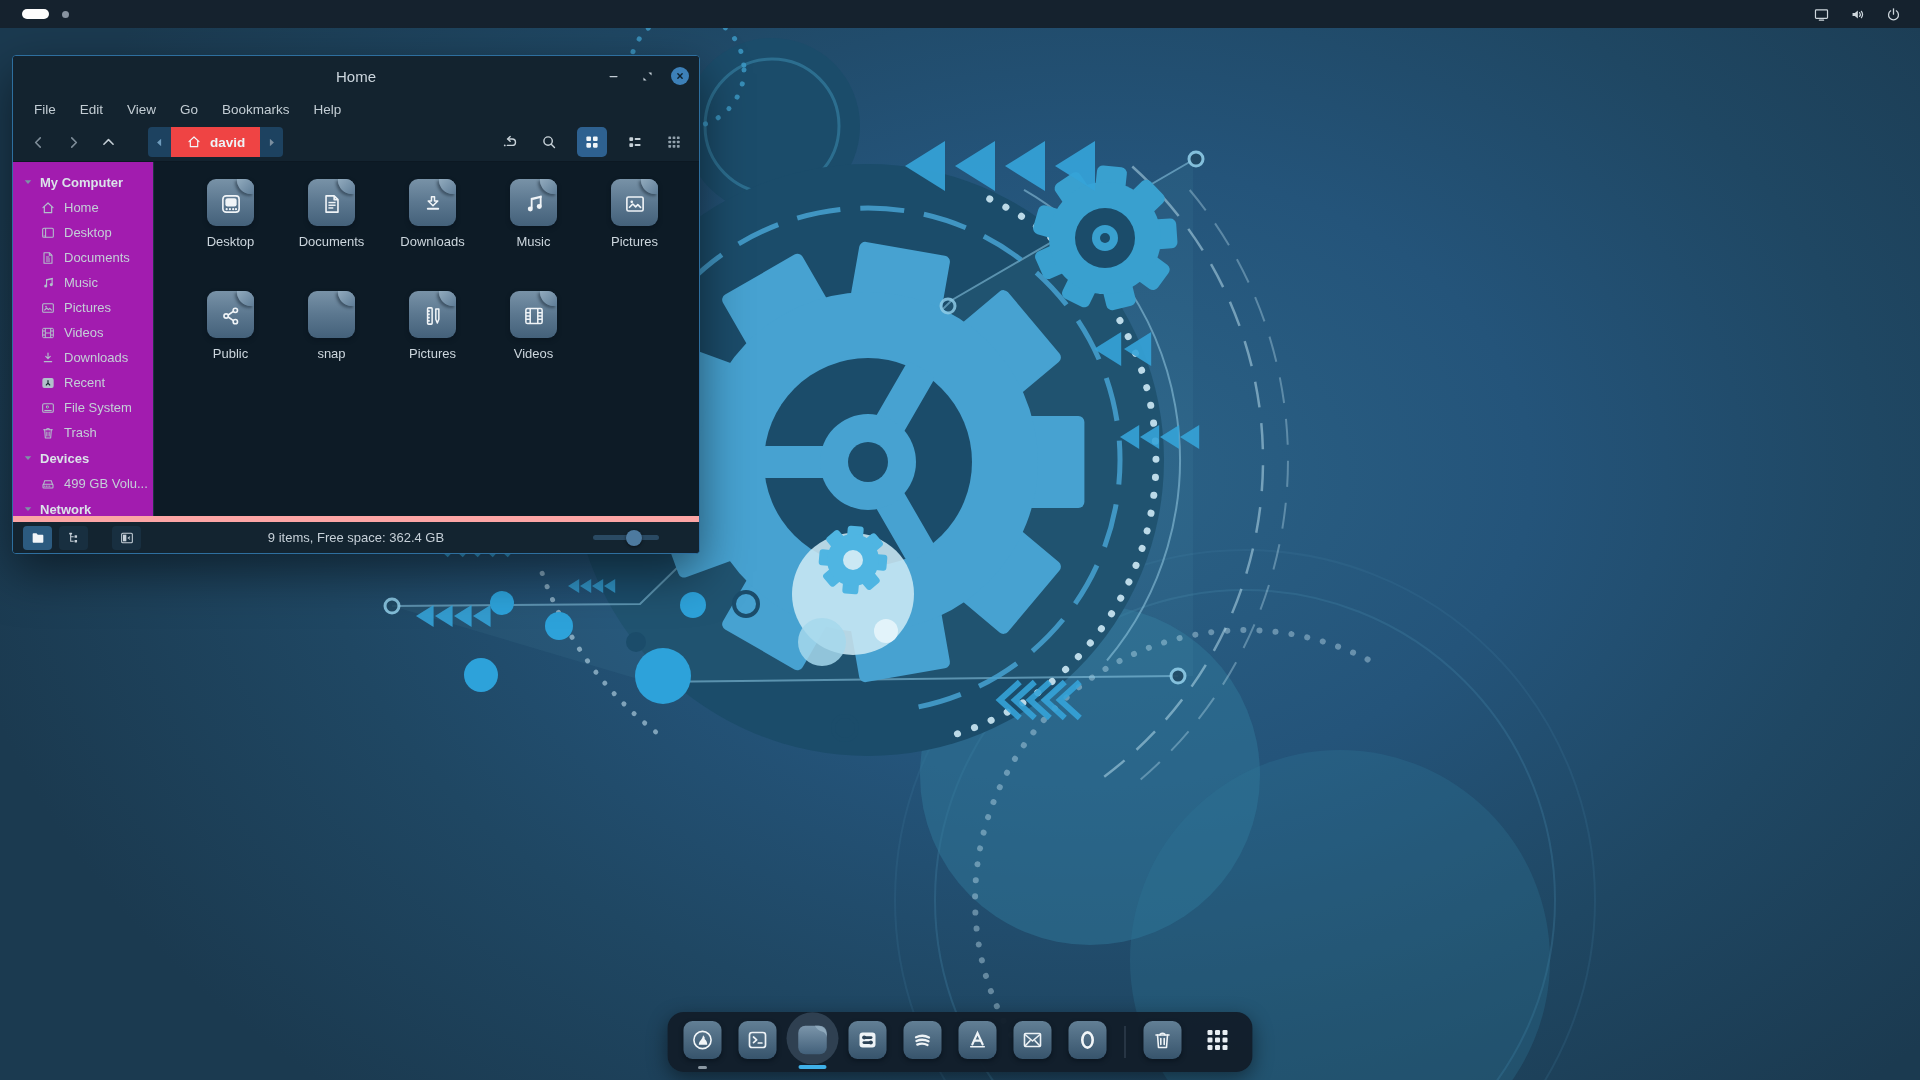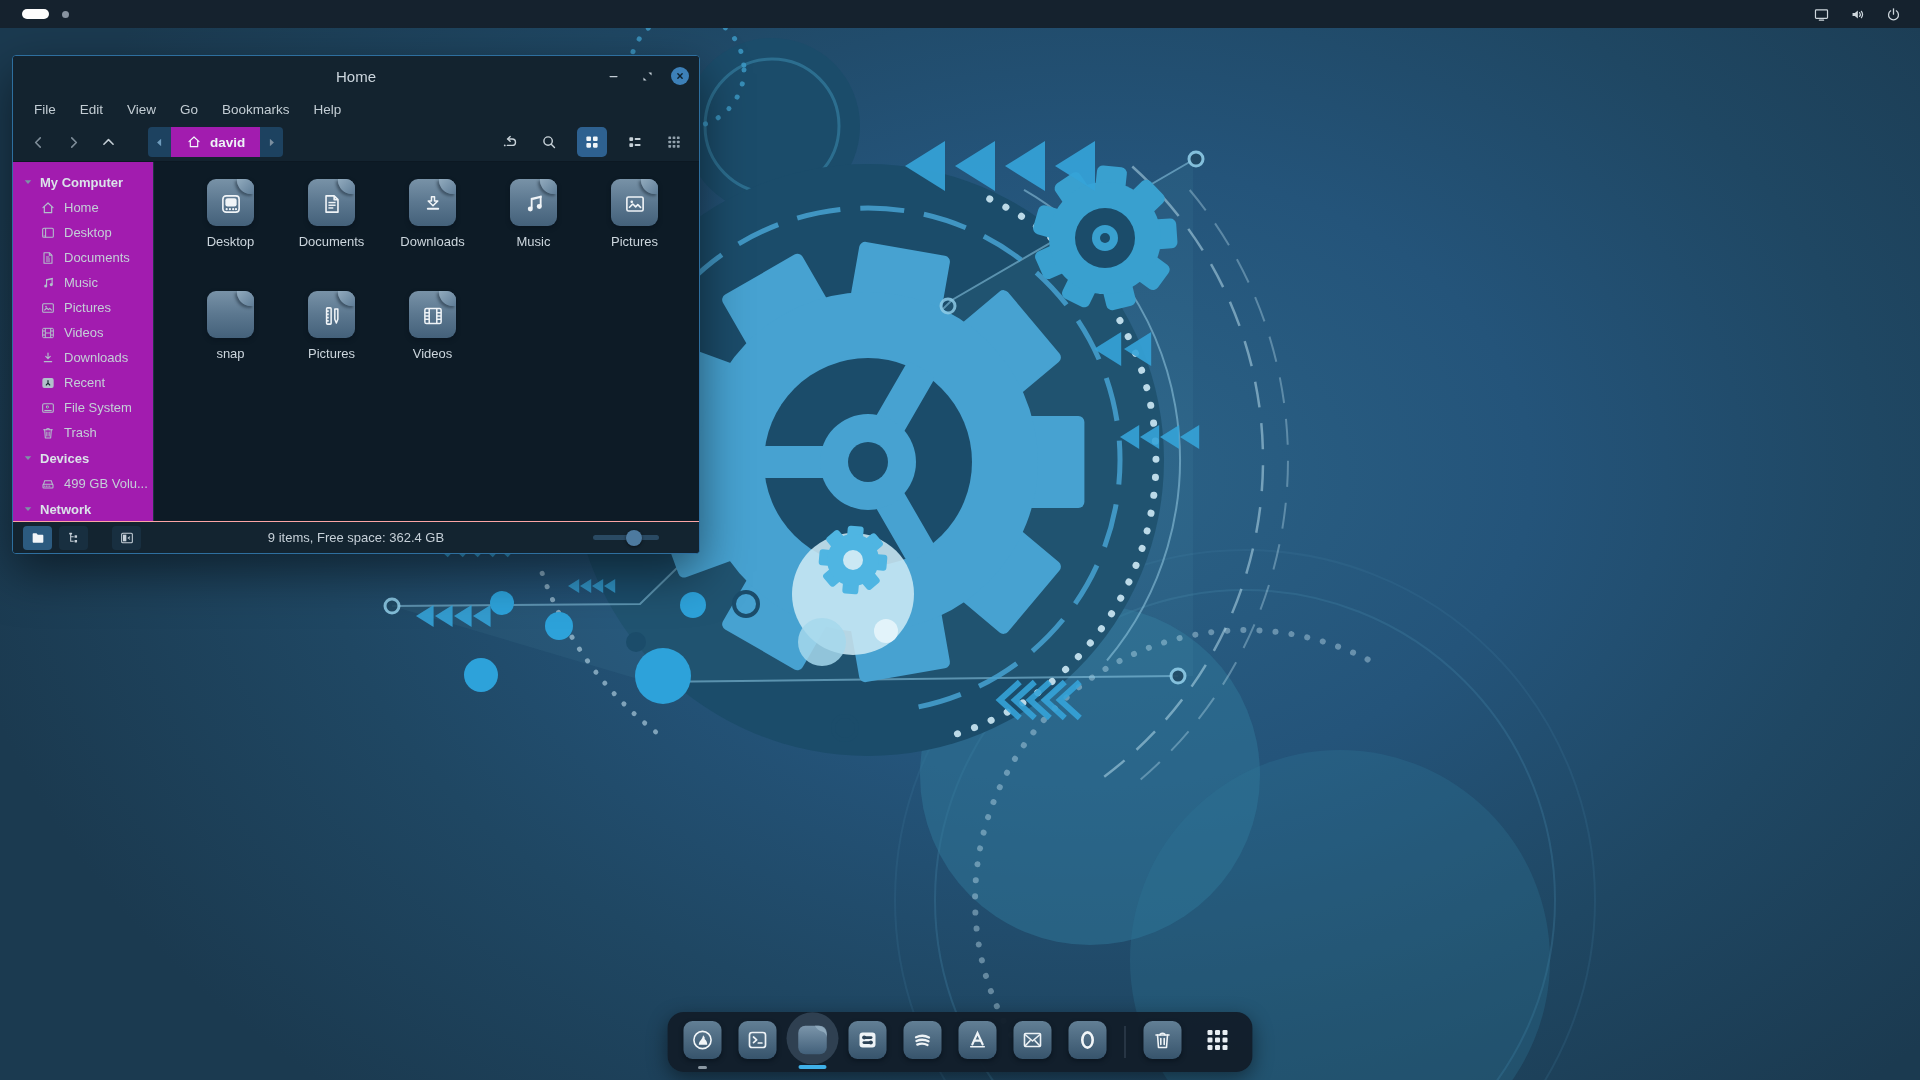--- a/index.html
+++ b/index.html
@@ -40,21 +40,21 @@
   .menu-item{font-size:13.5px;color:#c3cdd4;}
 
   .toolbar{height:38px;flex:0 0 auto;background:#13232f;display:flex;align-items:center;padding:0 14px;border-bottom:1px solid #0c1822;}
   .nav-btn{width:22px;height:22px;margin-right:13px;display:flex;align-items:center;justify-content:center;color:#7e8d99;}
   .nav-btn.lit{color:#c2ccd4}
   .nav-btn svg{width:17px;height:17px}
   .pathbar{display:flex;height:30px;margin-left:16px;border-radius:4px;overflow:hidden;background:#1d4260;}
   .path-arrow{width:23px;display:flex;align-items:center;justify-content:center;color:#6f9cbd;}
   .path-arrow svg{width:13px;height:13px}
   .path-arrow.dim{color:#7b8fa0}
-  .path-seg{background:#a21caf;display:flex;align-items:center;gap:8px;padding:0 15px;color:#eef3f7;font-weight:bold;font-size:13.5px;}
+  .path-seg{background:#ef4444;display:flex;align-items:center;gap:8px;padding:0 15px;color:#eef3f7;font-weight:bold;font-size:13.5px;}
   .path-seg .ph{width:16px;height:16px;color:#f2f6f9;display:inline-flex}
   .tb-spacer{flex:1}
   .tool-ic{width:22px;height:22px;margin-left:17px;display:flex;align-items:center;justify-content:center;color:#c7d1d8;}
   .tool-ic svg{width:18px;height:18px}
   .tool-ic.dim{color:#93a2ad}
   .tool-btn-active{width:30px;height:30px;background:#2e6190;border-radius:5px;margin-left:17px;display:flex;align-items:center;justify-content:center;color:#f0f5f8;}
   .tool-btn-active svg{width:18px;height:18px}
 
   .content{flex:1;display:flex;min-height:0;}
   .sidebar{width:140px;flex:0 0 auto;background:#a21caf;border-right:1px solid #1e3342;padding-top:7px;overflow:hidden;}
@@ -69,21 +69,21 @@
   .file-cell{width:101px;height:112px;display:flex;flex-direction:column;align-items:center;}
   .folder{position:relative;width:47px;height:47px;border-radius:9px;flex:0 0 auto;
     background:linear-gradient(180deg,#7892a7 0%,#5c7890 48%,#44617a 100%);
     box-shadow:0 2px 4px rgba(5,15,25,.5);}
   .folder::before{content:"";position:absolute;top:0;right:0;width:17px;height:15px;
     background:linear-gradient(135deg,#92abbe,#5f7d97);border-radius:0 9px 0 14px;
     box-shadow:-2px 2px 3px rgba(10,25,38,.45);}
   .fglyph{position:absolute;left:50%;top:54%;transform:translate(-50%,-50%);width:26px;height:26px;color:#f0f4f7;}
   .f-lb{margin-top:8px;font-size:13px;color:#ccd6dd;}
 
-  .statusbar{height:31px;flex:0 0 auto;background:#132430;border-top:1px solid #fca5a5;display:flex;align-items:center;padding:0 10px;position:relative;}
+  .statusbar{height:31px;flex:0 0 auto;background:#132430;border-top:6px solid #fca5a5;display:flex;align-items:center;padding:0 10px;position:relative;}
   .st-btn{width:29px;height:24px;border-radius:4px;background:#182f40;display:flex;align-items:center;justify-content:center;color:#c6d0d8;margin-right:7px;}
   .st-btn svg{width:16px;height:16px}
   .st-btn.active{background:#2c5b80;color:#f2f6f9;}
   .st-btn.gap{margin-left:17px;}
   .st-text{position:absolute;left:0;right:0;text-align:center;font-size:13px;color:#c6d0d8;}
   .zoom-slider{margin-left:auto;margin-right:30px;width:66px;height:16px;position:relative;display:flex;align-items:center;z-index:2;}
   .zs-track{width:100%;height:5px;border-radius:3px;background:#2a4a63;}
   .zs-knob{position:absolute;left:62%;top:50%;transform:translate(-50%,-50%);width:16px;height:16px;border-radius:50%;background:#4d7a9f;box-shadow:0 1px 3px rgba(0,0,0,.5);}
 
   
@@ -595,20 +595,33 @@
             <span class="fglyph" data-icon-item="icon" data-name="image-icon">
               <svg viewBox="0 0 24 24" fill="none" stroke="currentColor" stroke-width="1.5" stroke-linejoin="round">
                 <rect x="4.5" y="5.5" width="15" height="13" rx="1.5"></rect>
                 <circle cx="9" cy="10" r="1.2" fill="currentColor" stroke="none"></circle>
                 <path d="M6.5 15.5l3.5-3.5 2.6 2.6 2-2 3 3"></path>
               </svg>
             </span>
           </span>
           <span class="f-lb">Pictures</span>
         </div>
+        <div class="file-cell" data-name="file-item-public">
+          <span class="folder" data-name="folder-icon">
+            <span class="fglyph" data-icon-item="icon" data-name="share-icon">
+              <svg viewBox="0 0 24 24" fill="none" stroke="currentColor" stroke-width="1.5">
+                <circle cx="7.5" cy="12" r="2"></circle>
+                <circle cx="16" cy="6.8" r="2"></circle>
+                <circle cx="16" cy="17.2" r="2"></circle>
+                <path d="M9.4 11.1 14.2 7.7M9.4 12.9l4.8 3.4"></path>
+              </svg>
+            </span>
+          </span>
+          <span class="f-lb">Public</span>
+        </div>
         <div class="file-cell" data-name="file-item-snap">
           <span class="folder" data-name="folder-icon">
             <span class="fglyph" data-icon-item="icon"></span>
           </span>
           <span class="f-lb">snap</span>
         </div>
         <div class="file-cell" data-name="file-item-templates">
           <span class="folder" data-name="folder-icon">
             <span class="fglyph" data-icon-item="icon" data-name="template-icon">
               <svg viewBox="0 0 24 24" fill="none" stroke="currentColor" stroke-width="1.4" stroke-linejoin="round">

